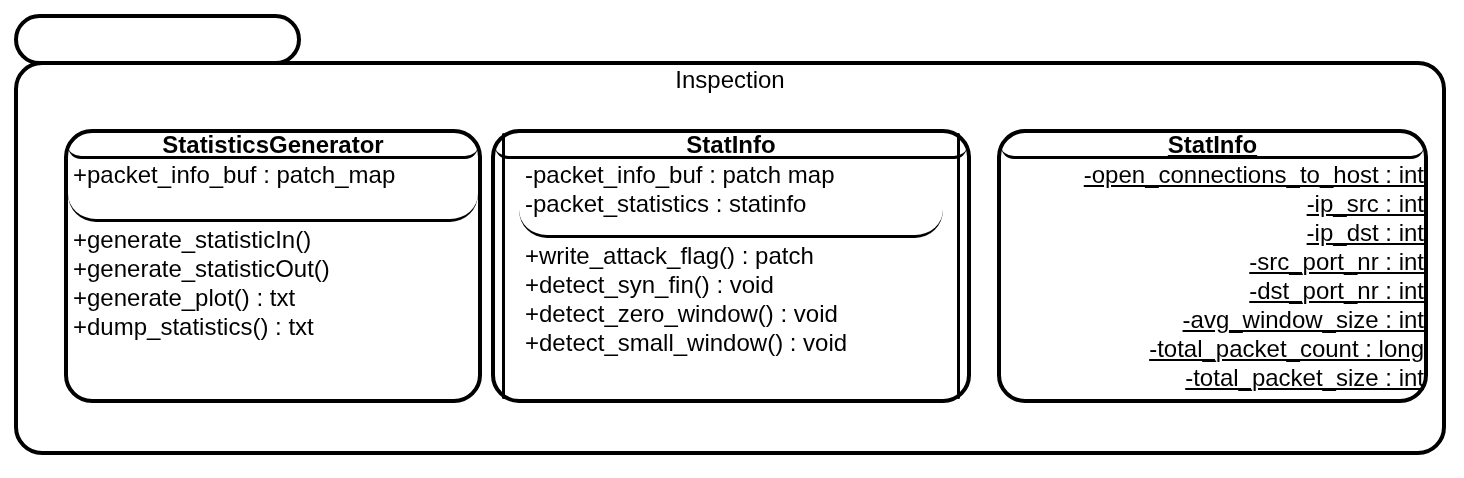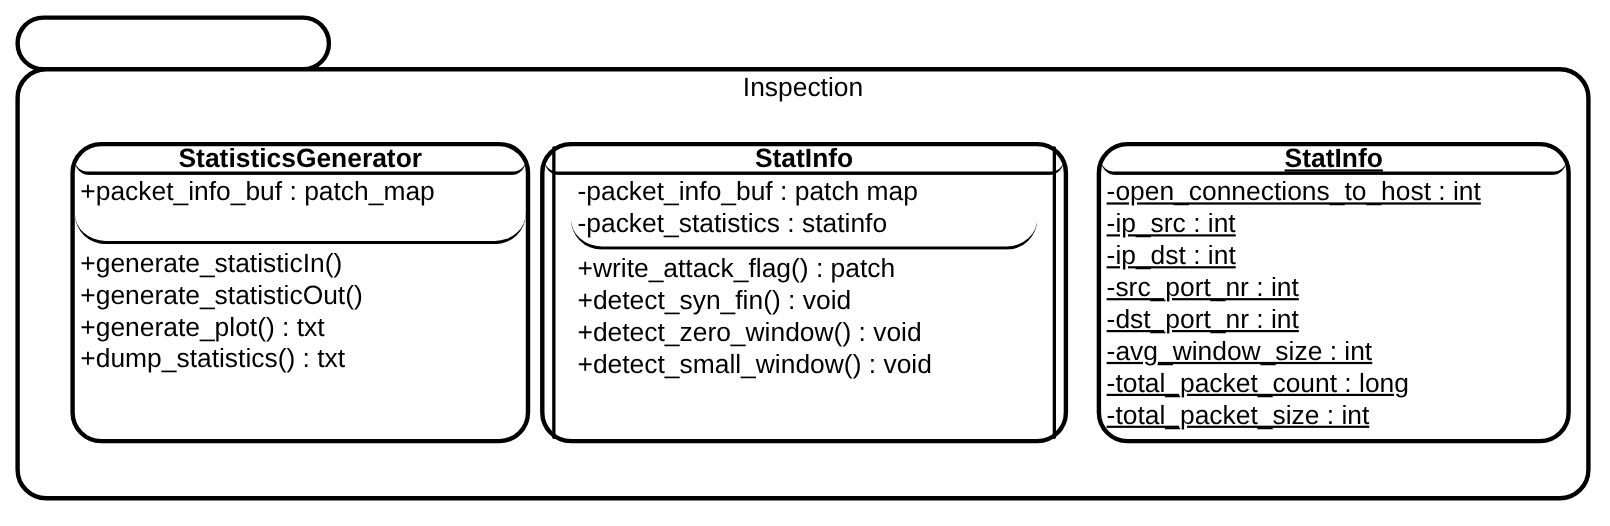--- a/index.html
+++ b/index.html
@@ -31,28 +31,28 @@
   .pos-analyzer { left:491px; width:480px; }
   .pos-statinfo { left:997px; width:431px;text-decoration:underline; }
 
   .cls-header {
     flex:0 0 26px; border-bottom:3px solid #000;
     font-weight:bold; font-size:24px; line-height:23px; text-align:center;
     white-space:nowrap;
   }
   .cls-attrs {
     flex:0 0 63px; border-bottom:3px solid #000;
-    padding:1px 0 6px 5px;
+    padding:1px 0 17px 5px;
   }
   .cls-methods { flex:1 1 auto; padding:3px 0 0 5px; }
   .member {
     font-size:24px; line-height:29px; white-space:nowrap;
   }
   
-  .statinfo .cls-attrs { flex:1 1 auto; border-bottom:none; }
+  .statinfo .cls-attrs { flex:1 1 auto; border-bottom:none;text-align:right; }
   
   .rail {
     position:absolute; top:0; bottom:0; width:3px; background:#000;
   }
   .rail-left  { left:7px; }
   .rail-right { right:7px; }
   .active-cls .cls-attrs,
   .active-cls .cls-methods { margin:0 24px; padding-left:6px; }
 </style>
 </head>

